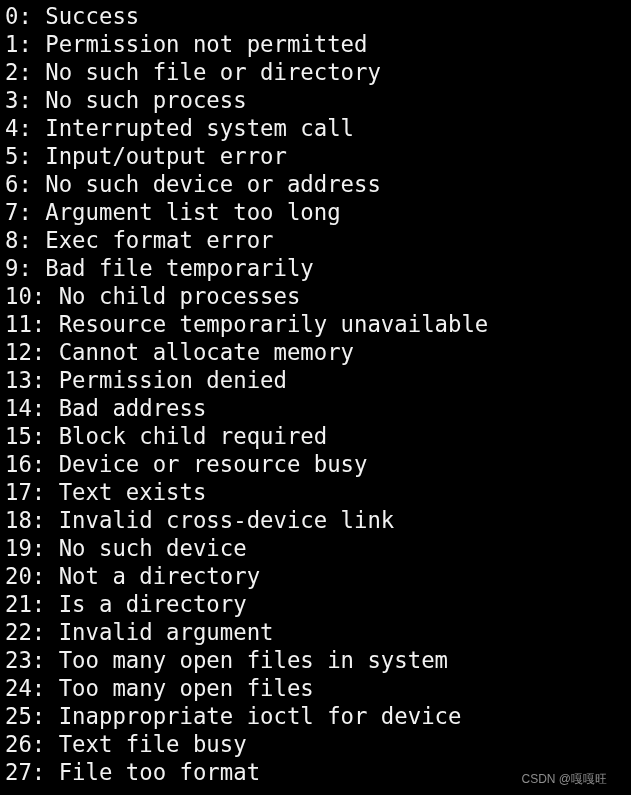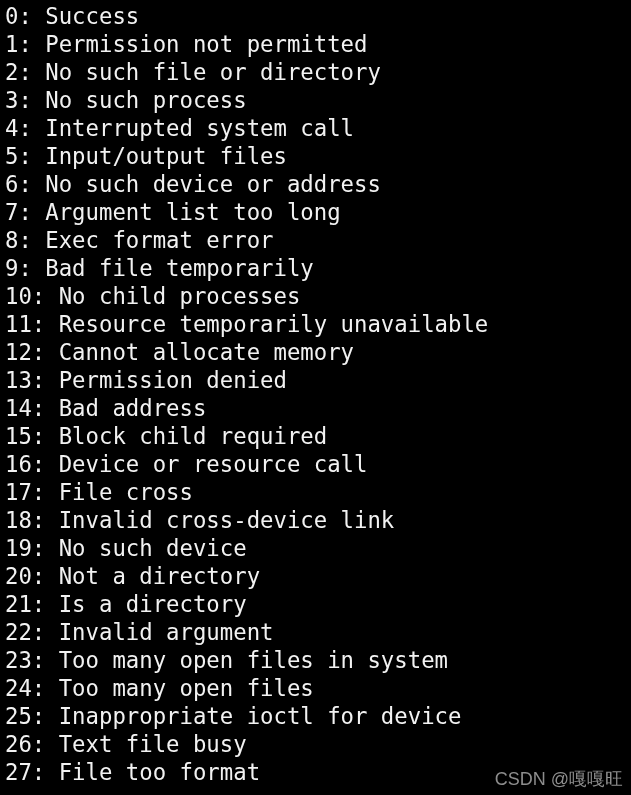--- a/index.html
+++ b/index.html
@@ -33,53 +33,53 @@
     line-height: 28px;
     height: 28px;
     color: #f2f2f2;
     white-space: pre;
     letter-spacing: 0px;
     -webkit-font-smoothing: antialiased;
   }
 
   #watermark {
     position: absolute;
-    right: 8px;
+    right: 24px;
     bottom: 7px;
     font-family: "Liberation Sans", "DejaVu Sans", sans-serif;
-    font-size: 18px;
+    font-size: 12px;
     line-height: 18px;
     color: #8d8d8d;
     white-space: pre;
     user-select: none;
   }
 </style>
 </head>
 <body>
 
 <div id="terminal">
   <div id="terminal-lines">
       <div class="term-line">0: Success</div>
       <div class="term-line">1: Permission not permitted</div>
       <div class="term-line">2: No such file or directory</div>
       <div class="term-line">3: No such process</div>
       <div class="term-line">4: Interrupted system call</div>
-      <div class="term-line">5: Input/output files</div>
+      <div class="term-line">5: Input/output error</div>
       <div class="term-line">6: No such device or address</div>
       <div class="term-line">7: Argument list too long</div>
       <div class="term-line">8: Exec format error</div>
       <div class="term-line">9: Bad file temporarily</div>
       <div class="term-line">10: No child processes</div>
       <div class="term-line">11: Resource temporarily unavailable</div>
       <div class="term-line">12: Cannot allocate memory</div>
       <div class="term-line">13: Permission denied</div>
       <div class="term-line">14: Bad address</div>
       <div class="term-line">15: Block child required</div>
-      <div class="term-line">16: Device or resource call</div>
-      <div class="term-line">17: File cross</div>
+      <div class="term-line">16: Device or resource busy</div>
+      <div class="term-line">17: Text exists</div>
       <div class="term-line">18: Invalid cross-device link</div>
       <div class="term-line">19: No such device</div>
       <div class="term-line">20: Not a directory</div>
       <div class="term-line">21: Is a directory</div>
       <div class="term-line">22: Invalid argument</div>
       <div class="term-line">23: Too many open files in system</div>
       <div class="term-line">24: Too many open files</div>
       <div class="term-line">25: Inappropriate ioctl for device</div>
       <div class="term-line">26: Text file busy</div>
       <div class="term-line">27: File too format</div>

